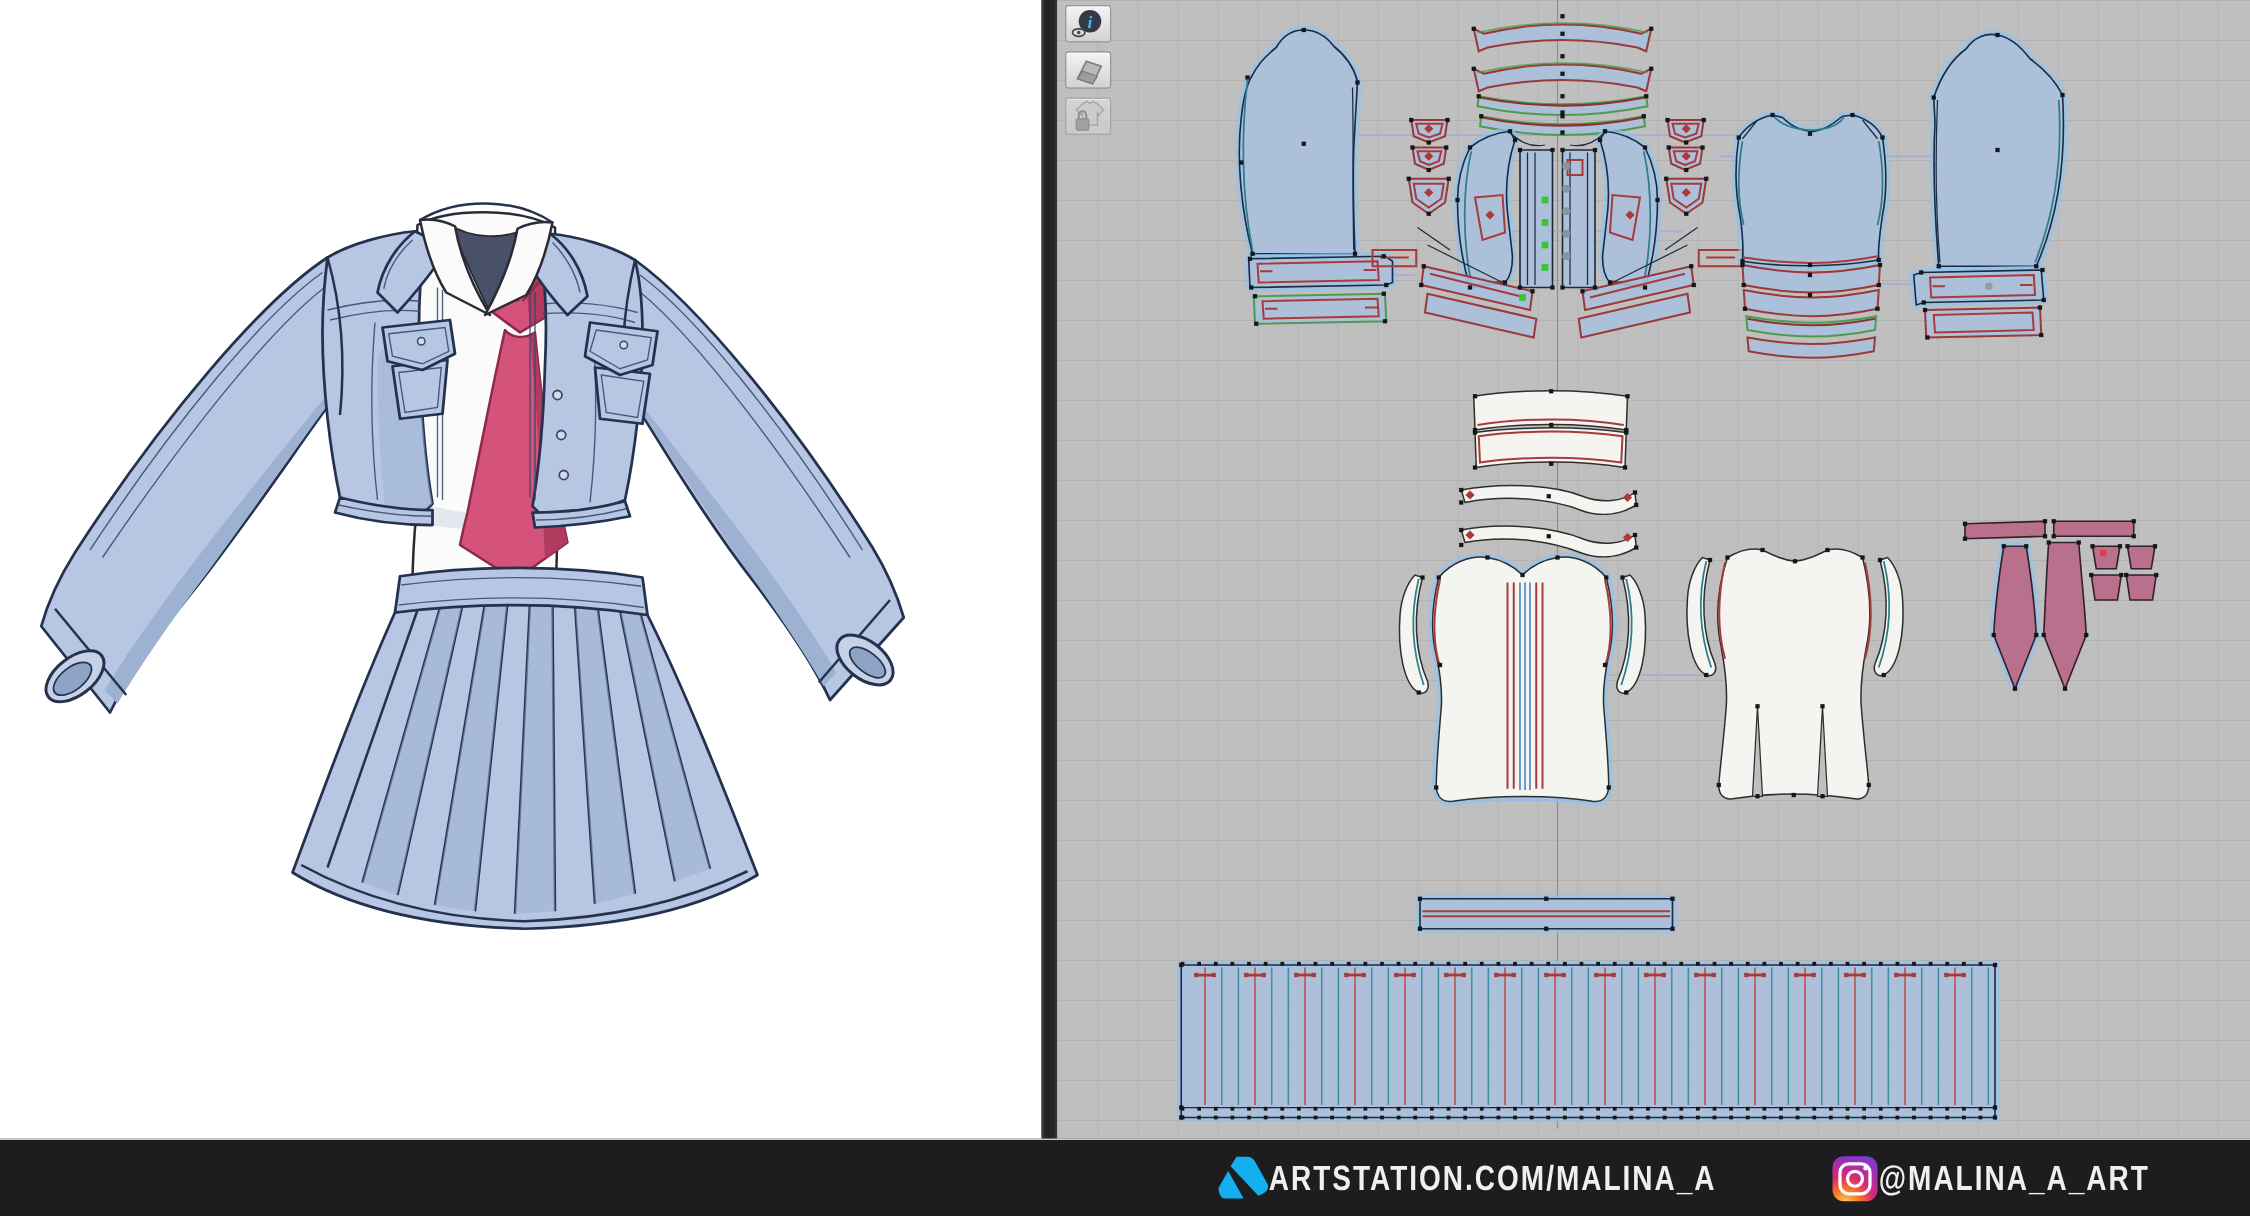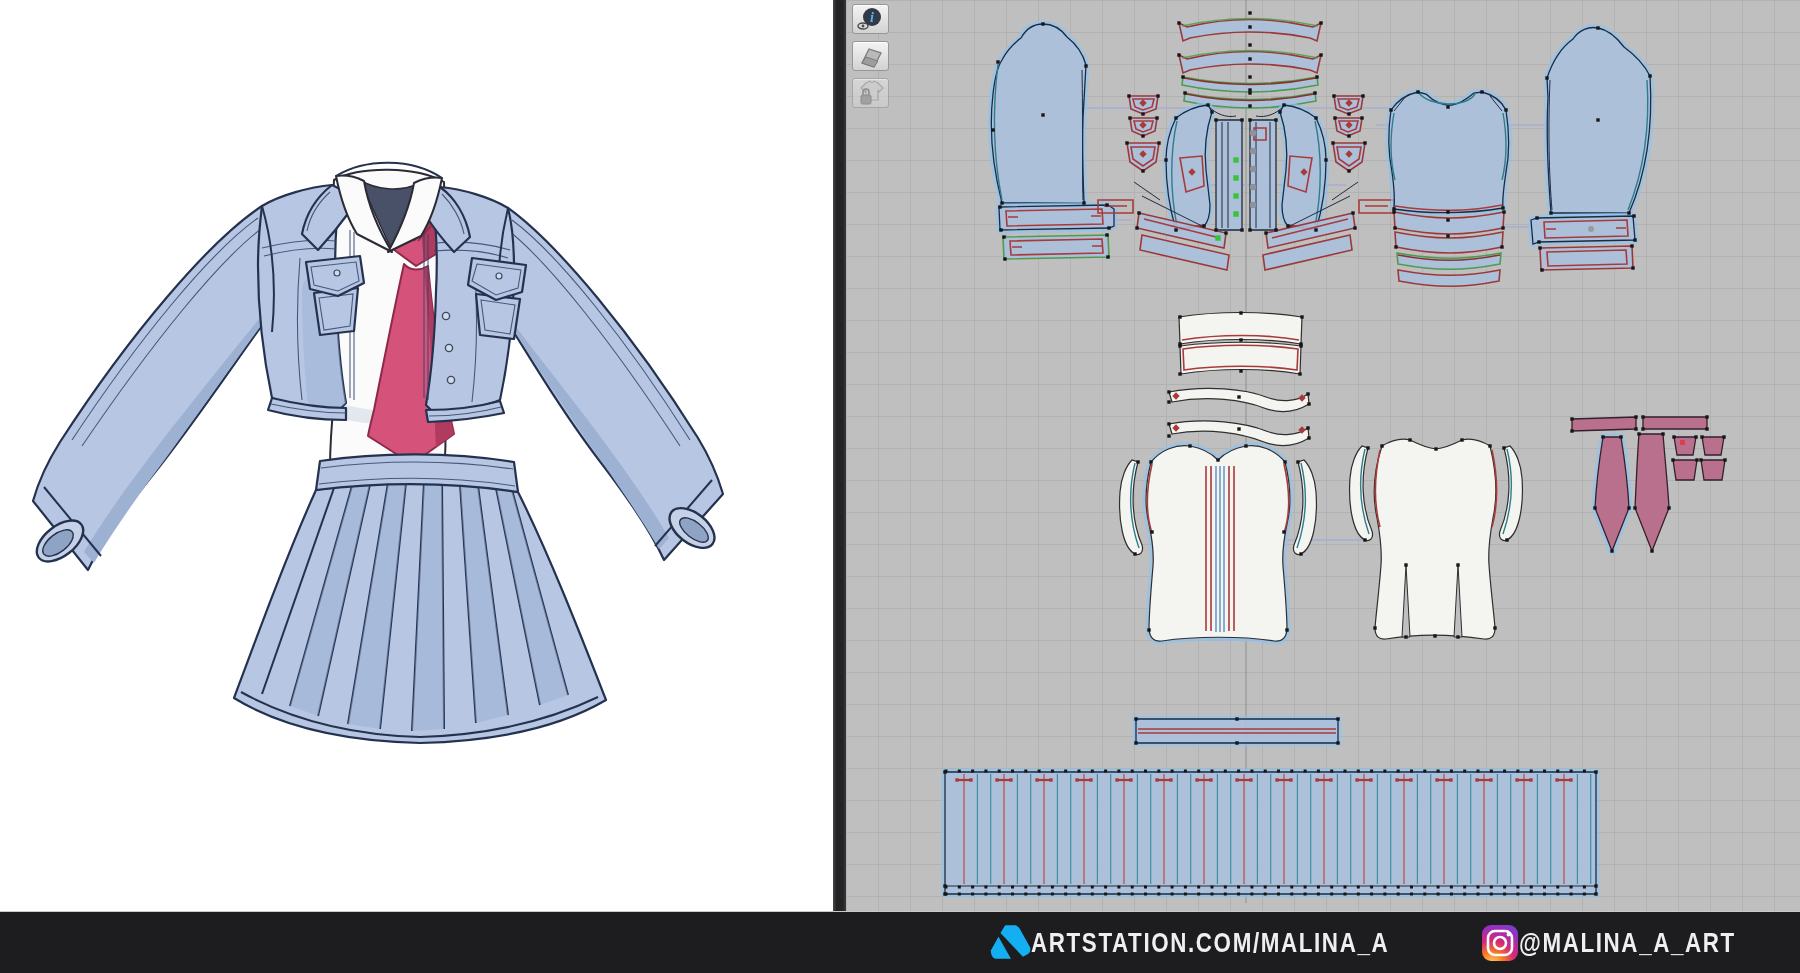--- a/index.html
+++ b/index.html
@@ -21,21 +21,21 @@
   
   .tools { position:absolute; left:6px; top:4px; display:flex; flex-direction:column; gap:7px; z-index:5; }
   .tool-btn { width:37px; height:30px; border:1px solid #979797; border-radius:3px;
               background:linear-gradient(#f4f4f4,#d2d2d2); display:flex; align-items:center;
               justify-content:center; box-shadow:inset 0 1px 0 #fff; cursor:pointer; }
   .tool-btn.disabled { opacity:.62; background:linear-gradient(#e4e4e4,#d0d0d0); cursor:default; }
 
   
   #footer { position:absolute; left:0; top:911px; width:1800px; height:62px;
             background:#1d1d1f; border-top:1px solid #c9c9c9; }
-  .credits { position:absolute; right:10px; top:0; height:100%; display:flex;
+  .credits { position:absolute; right:26px; top:0; height:100%; display:flex;
              align-items:center; }
   .credit-text { color:#efefef; font-size:28px; font-weight:700; letter-spacing:2px;
                  transform:scaleX(.8); transform-origin:left center; white-space:nowrap; }
   .credit-text.ig { transform-origin:left center; }
   .logo-box { flex:0 0 auto; display:flex; align-items:center; }
   .spacer-sm { width:2px; }
 
   
   .pf-blue  { fill:#abc0de; fill-opacity:.88; stroke:#1d2b3f; stroke-width:1.3; }
   .pf-blue-r{ fill:#abc0de; fill-opacity:.88; stroke:#9c3838; stroke-width:1.6; }

